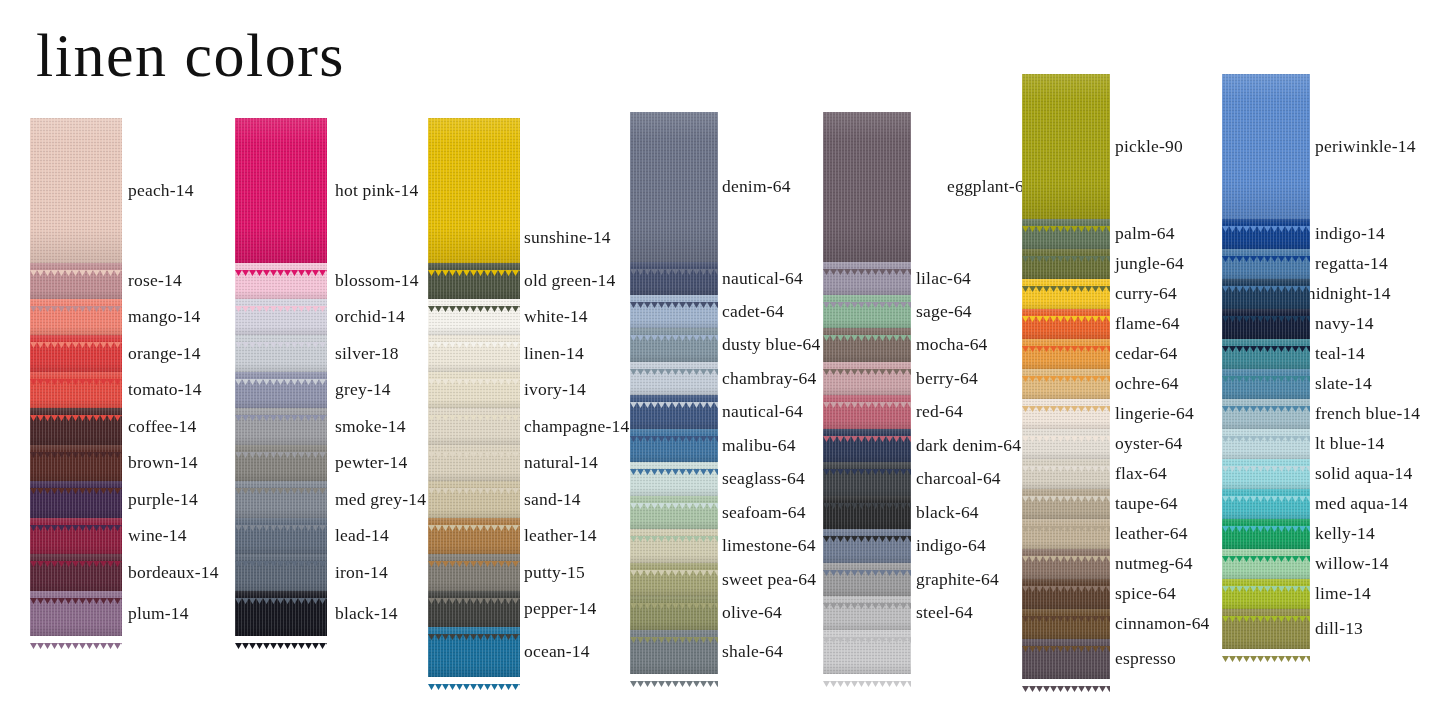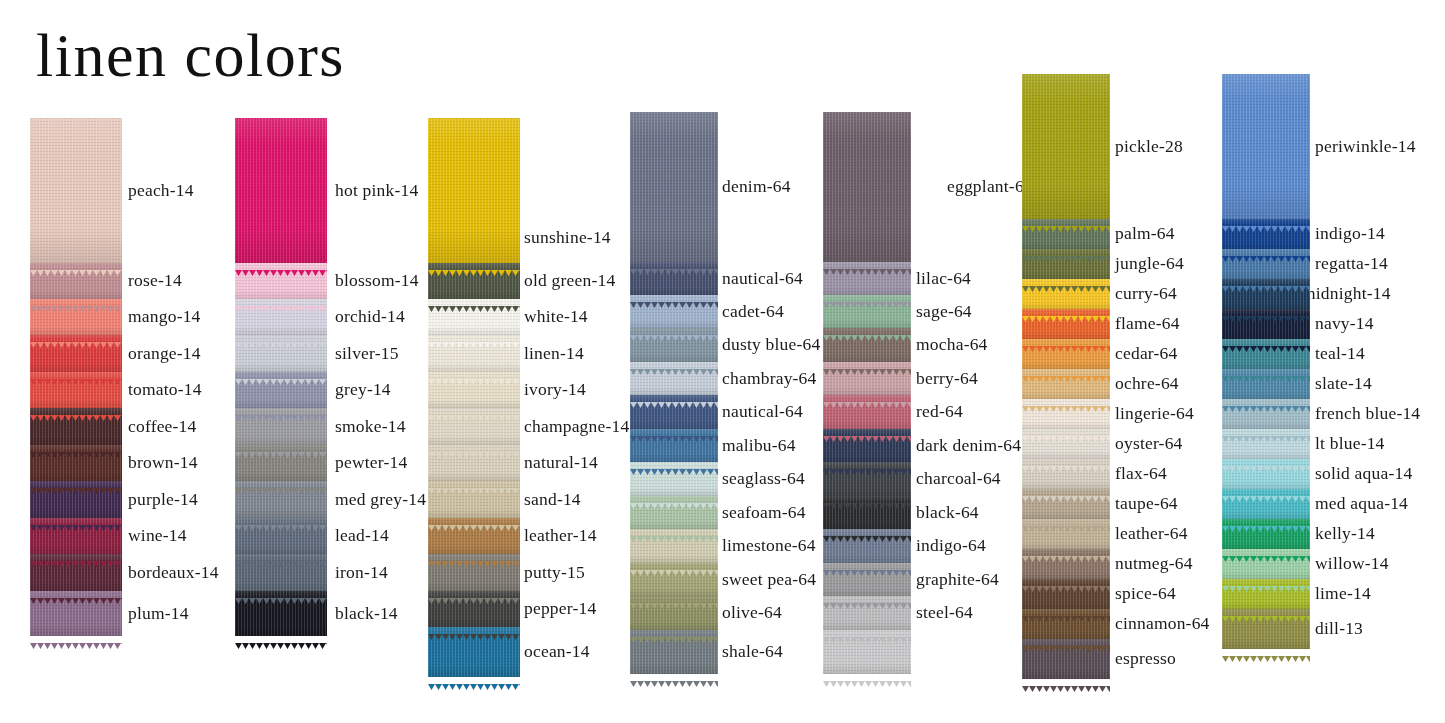--- a/index.html
+++ b/index.html
@@ -226,21 +226,21 @@
       </div>
       <div class="label" style="left: 100px; top: 188px;">orchid-14</div>
       <div class="swatch" style="position: absolute; left: 0px; top: 217px; width: 92px; height: 37px; z-index: 97;">
         <div class="fabric" style="background: rgb(201, 205, 212);"></div>
         <div class="weave"></div>
         <div class="shade"></div>
         <div class="pink-edge"><svg width="92" height="6" viewBox="0 0 92 6" preserveAspectRatio="none">
             <path d="M0,0 L3.5,6 L7,0 L10.5,6 L14,0 L17.5,6 L21,0 L24.5,6 L28,0 L31.5,6 L35,0 L38.5,6 L42,0 L45.5,6 L49,0 L52.5,6 L56,0 L59.5,6 L63,0 L66.5,6 L70,0 L73.5,6 L77,0 L80.5,6 L84,0 L87.5,6 L91,0 L94.5,6 L98,0 L101.5,6 L105,0 Z" fill="#c9cdd4"></path>
           </svg></div>
       </div>
-      <div class="label" style="left: 100px; top: 224.5px;">silver-15</div>
+      <div class="label" style="left: 100px; top: 224.5px;">silver-18</div>
       <div class="swatch" style="position: absolute; left: 0px; top: 254px; width: 92px; height: 36px; z-index: 96;">
         <div class="fabric" style="background: rgb(142, 146, 171);"></div>
         <div class="weave"></div>
         <div class="shade"></div>
         <div class="pink-edge"><svg width="92" height="6" viewBox="0 0 92 6" preserveAspectRatio="none">
             <path d="M0,0 L3.5,6 L7,0 L10.5,6 L14,0 L17.5,6 L21,0 L24.5,6 L28,0 L31.5,6 L35,0 L38.5,6 L42,0 L45.5,6 L49,0 L52.5,6 L56,0 L59.5,6 L63,0 L66.5,6 L70,0 L73.5,6 L77,0 L80.5,6 L84,0 L87.5,6 L91,0 L94.5,6 L98,0 L101.5,6 L105,0 Z" fill="#8e92ab"></path>
           </svg></div>
       </div>
       <div class="label" style="left: 100px; top: 261px;">grey-14</div>
       <div class="swatch" style="position: absolute; left: 0px; top: 290px; width: 92px; height: 37px; z-index: 95;">
@@ -647,21 +647,21 @@
     </div>
     <div class="swatch-column" style="left: 1022px; top: 74px; width: 88px;">
       <div class="swatch" style="position: absolute; left: 0px; top: 0px; width: 88px; height: 145px; z-index: 100;">
         <div class="fabric" style="background: rgb(163, 161, 19);"></div>
         <div class="weave"></div>
         <div class="shade"></div>
         <div class="pink-edge"><svg width="88" height="6" viewBox="0 0 88 6" preserveAspectRatio="none">
             <path d="M0,0 L3.5,6 L7,0 L10.5,6 L14,0 L17.5,6 L21,0 L24.5,6 L28,0 L31.5,6 L35,0 L38.5,6 L42,0 L45.5,6 L49,0 L52.5,6 L56,0 L59.5,6 L63,0 L66.5,6 L70,0 L73.5,6 L77,0 L80.5,6 L84,0 L87.5,6 L91,0 L94.5,6 L98,0 Z" fill="#a3a113"></path>
           </svg></div>
       </div>
-      <div class="label" style="left: 93px; top: 61.5px;">pickle-28</div>
+      <div class="label" style="left: 93px; top: 61.5px;">pickle-90</div>
       <div class="swatch" style="position: absolute; left: 0px; top: 145px; width: 88px; height: 30px; z-index: 99;">
         <div class="fabric" style="background: rgb(97, 117, 90);"></div>
         <div class="weave"></div>
         <div class="shade"></div>
         <div class="pink-edge"><svg width="88" height="6" viewBox="0 0 88 6" preserveAspectRatio="none">
             <path d="M0,0 L3.5,6 L7,0 L10.5,6 L14,0 L17.5,6 L21,0 L24.5,6 L28,0 L31.5,6 L35,0 L38.5,6 L42,0 L45.5,6 L49,0 L52.5,6 L56,0 L59.5,6 L63,0 L66.5,6 L70,0 L73.5,6 L77,0 L80.5,6 L84,0 L87.5,6 L91,0 L94.5,6 L98,0 Z" fill="#61755a"></path>
           </svg></div>
       </div>
       <div class="label" style="left: 93px; top: 149px;">palm-64</div>
       <div class="swatch" style="position: absolute; left: 0px; top: 175px; width: 88px; height: 30px; z-index: 98;">

